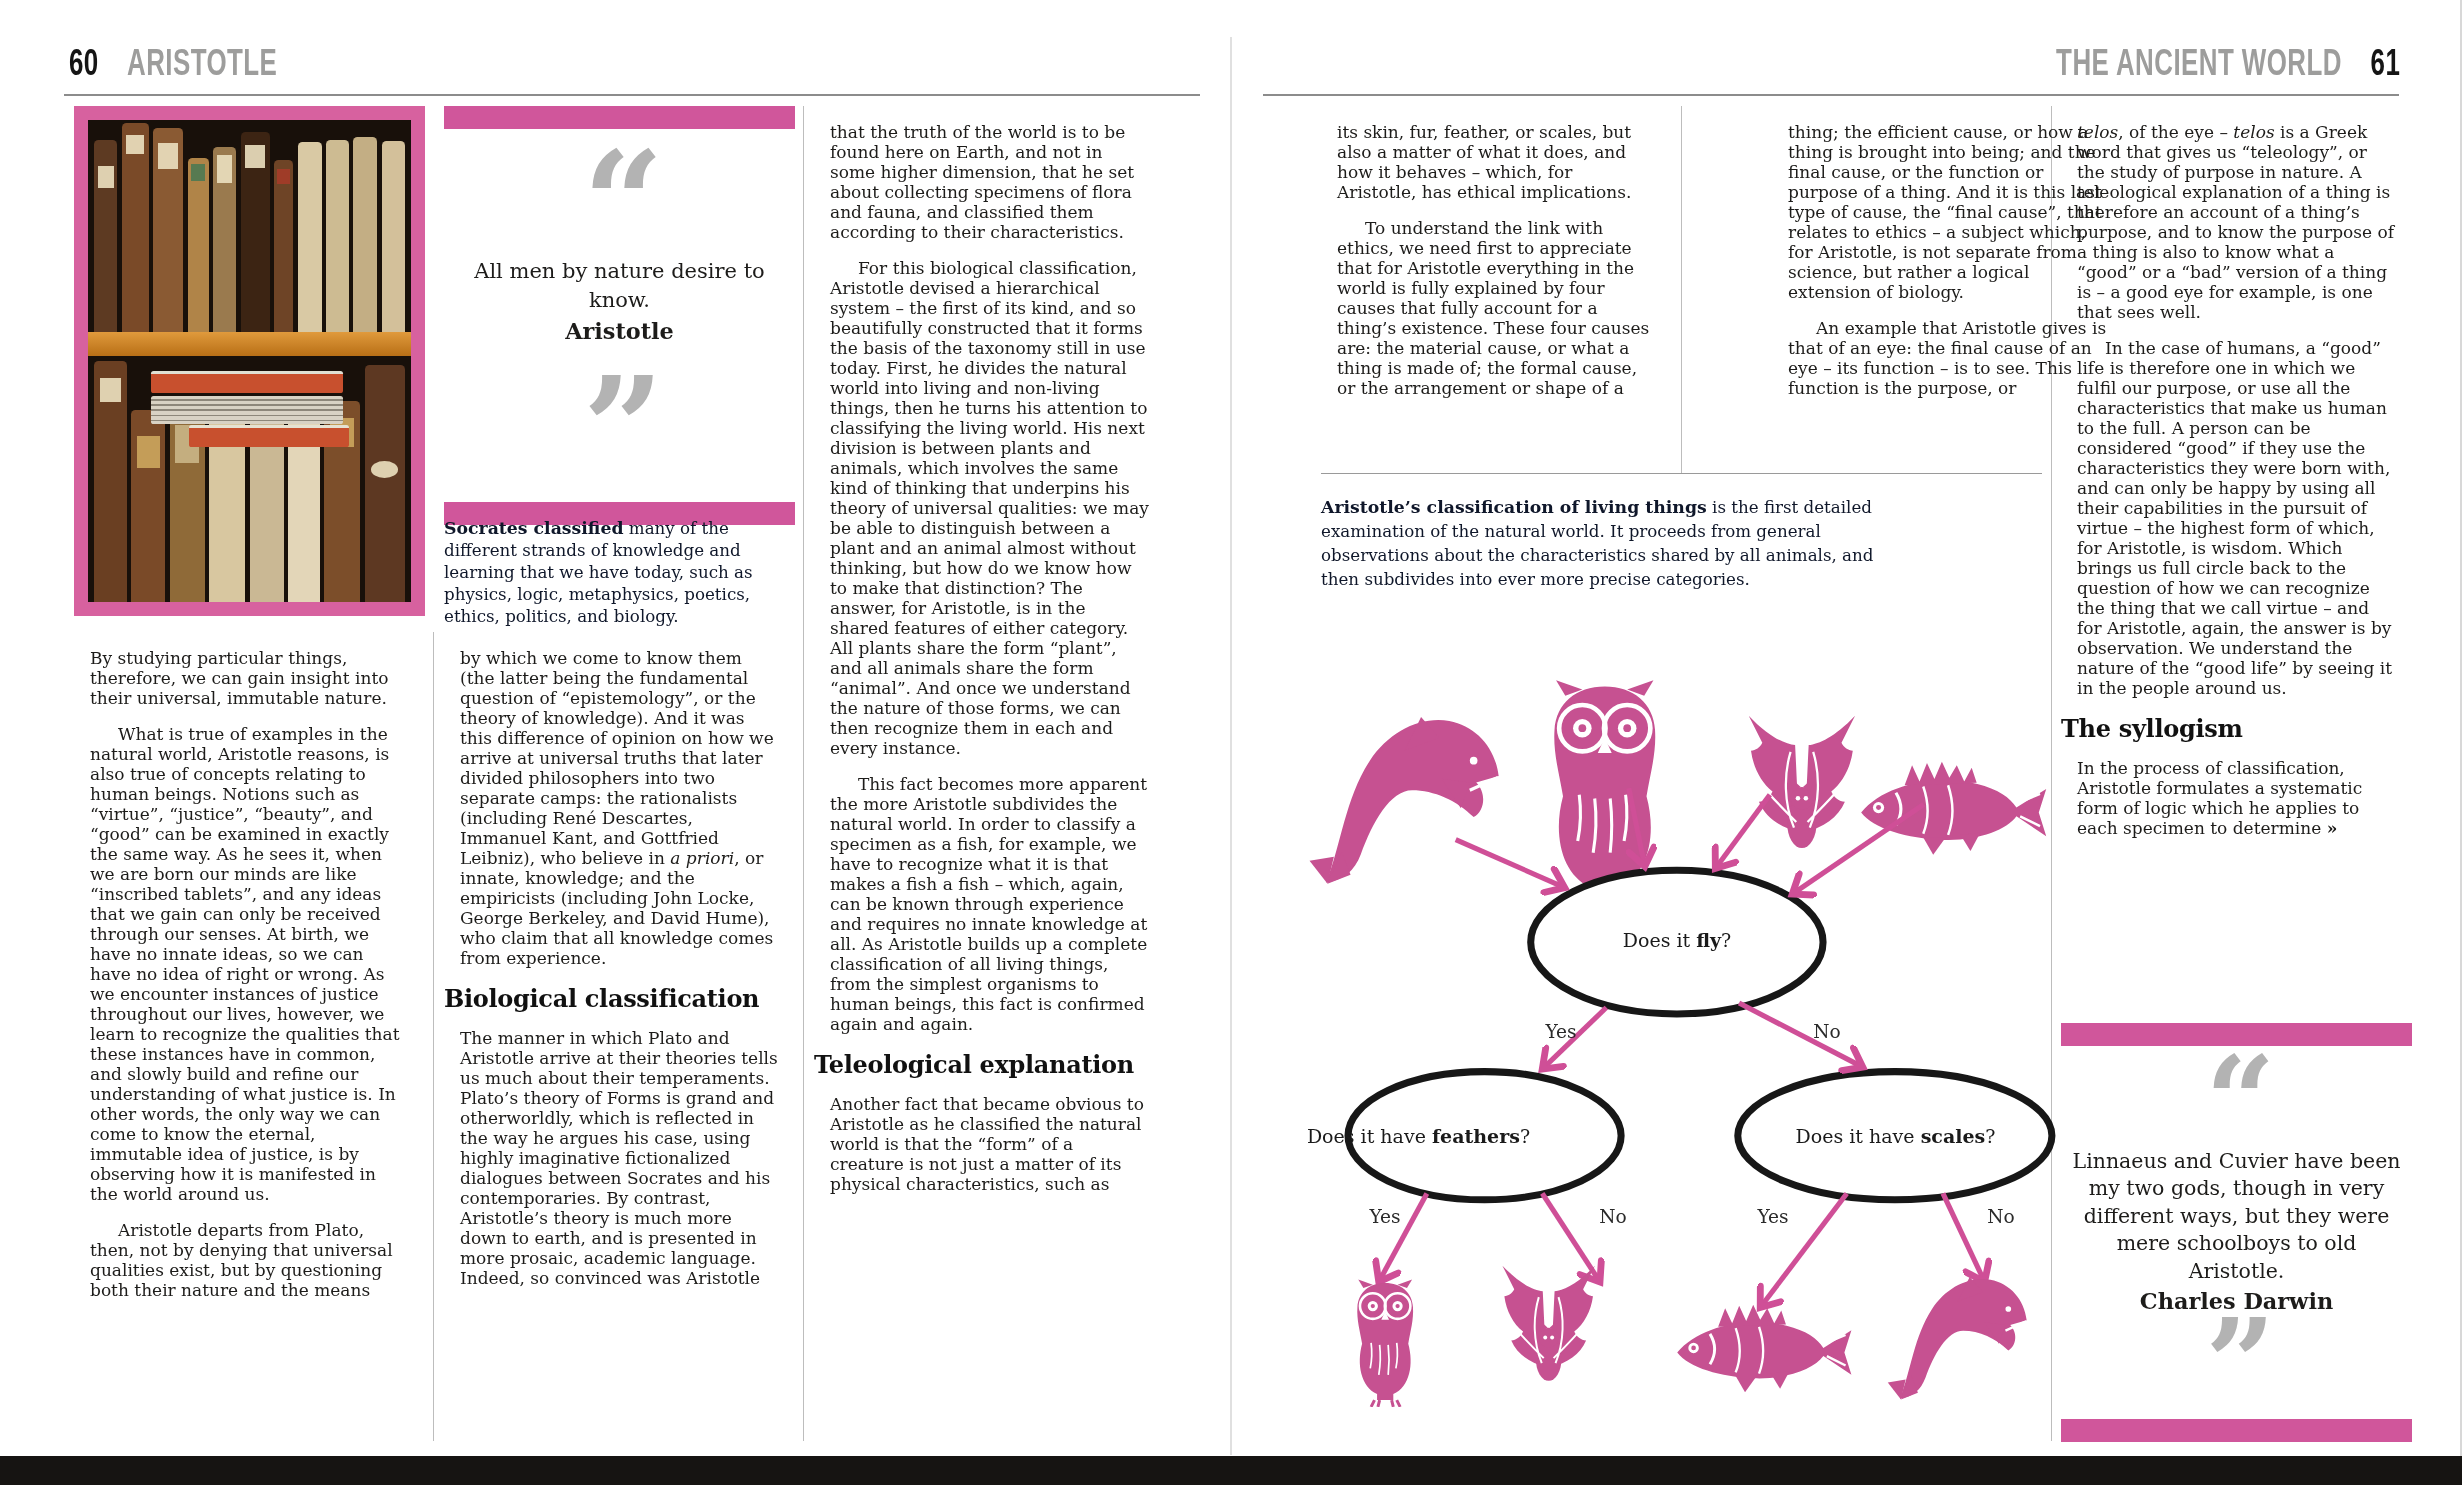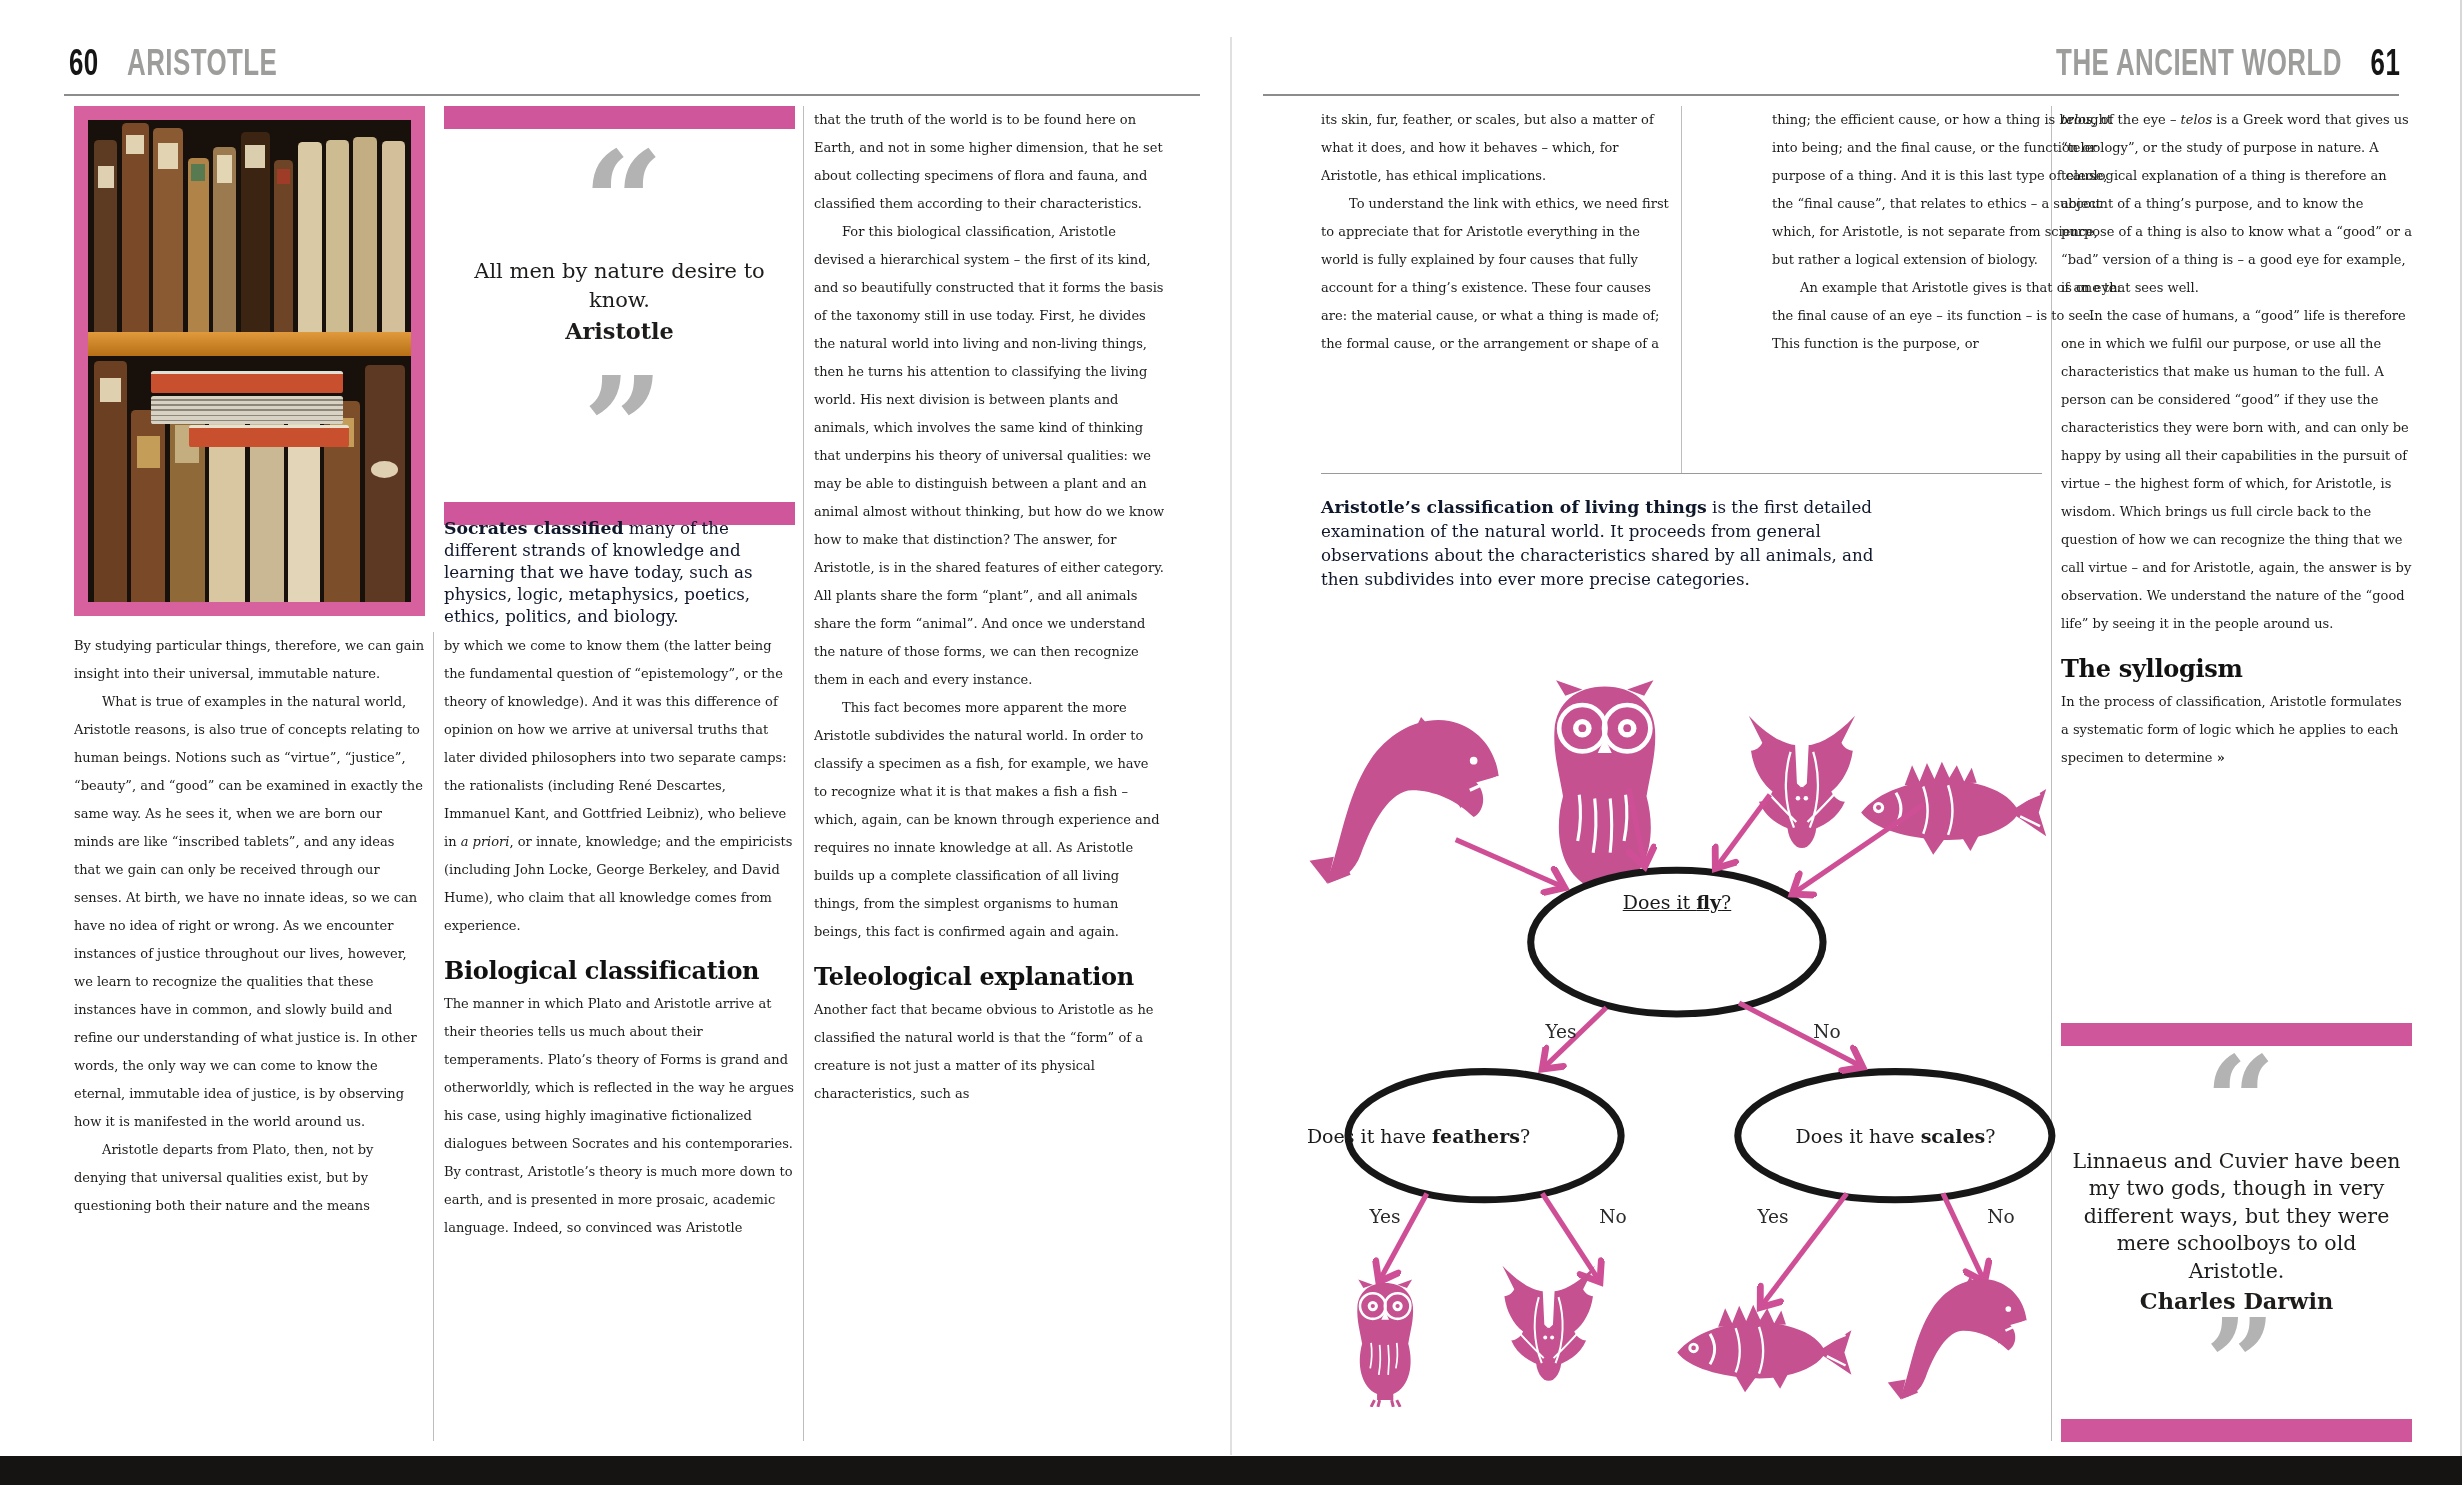--- a/index.html
+++ b/index.html
@@ -13,21 +13,21 @@
   .pagehdr.left span{transform-origin:left bottom;}
   .pagehdr.right{right:62px;justify-content:flex-end;}
   .pagehdr.right span{transform-origin:right bottom;}
   .hnum{color:#151515;}
   .hsec{color:#9d9d9c;}
   .rule{position:absolute;background:#8c8c8c;}
   .vrule{position:absolute;background:#bdbdbd;width:1.3px;}
   .spine-line{position:absolute;background:#e0e0e0;width:1.9px;}
   
   .col{position:absolute;width:351px;overflow:hidden;}
-  .col p{margin:0;font-size:13px;line-height:28px;}
+  .col p{margin:16px;font-size:17px;line-height:20px;}
   .col p.ind{text-indent:28px;}
   .col h3{margin:16.7px 0 6.4px 0;font-size:24px;line-height:27px;color:#111;
     font-family:"DejaVu Serif",serif;font-weight:bold;letter-spacing:-0.3px;}
   
   .pq{position:absolute;width:351px;display:flex;flex-direction:column;}
   .pq .bar{height:23px;background:#d0569b;}
   .qmark{font-family:"DejaVu Serif",serif;font-weight:bold;color:#b3b3b3;
     font-size:141px;line-height:.62;text-align:center;letter-spacing:-7.7px;}
   .pq .qtext{font-size:21px;line-height:29px;text-align:center;margin:11.5px 6.4px 0;}
   .pq .qname{font-size:22.4px;font-weight:bold;text-align:center;margin-top:2.6px;}
@@ -256,21 +256,21 @@
       <path d="M840,882 L705,1060"></path>
       <path d="M990,882 L1055,1020"></path>
     </g>
 
     <use href="#sym-owl" x="35" y="1015" width="170" height="200" preserveAspectRatio="none"></use>
     <use href="#sym-bat" x="210" y="990" width="330" height="215" preserveAspectRatio="none"></use>
     <use href="#sym-fish" x="555" y="1050" width="300" height="155" preserveAspectRatio="none"></use>
     <use href="#sym-dolphin" x="860" y="980" width="320" height="235" preserveAspectRatio="none"></use>
   </svg>
 
-  <div class="node-label" style="left:1549px;top:891px;width:256px;text-decoration:underline;">
+  <div class="node-label" style="left:1549px;top:929px;width:256px;">
     <span>Does it </span><strong>fly</strong><span>?</span>
   </div>
   <div class="node-label" style="left:1284px;top:1125px;width:269px;">
     <span>Does it have </span><strong>feathers</strong><span>?</span>
   </div>
   <div class="node-label" style="left:1735px;top:1125px;width:321px;">
     <span>Does it have </span><strong>scales</strong><span>?</span>
   </div>
   <div class="yn" style="left:1529px;top:1021px;">Yes</div>
   <div class="yn" style="left:1795px;top:1021px;">No</div>

